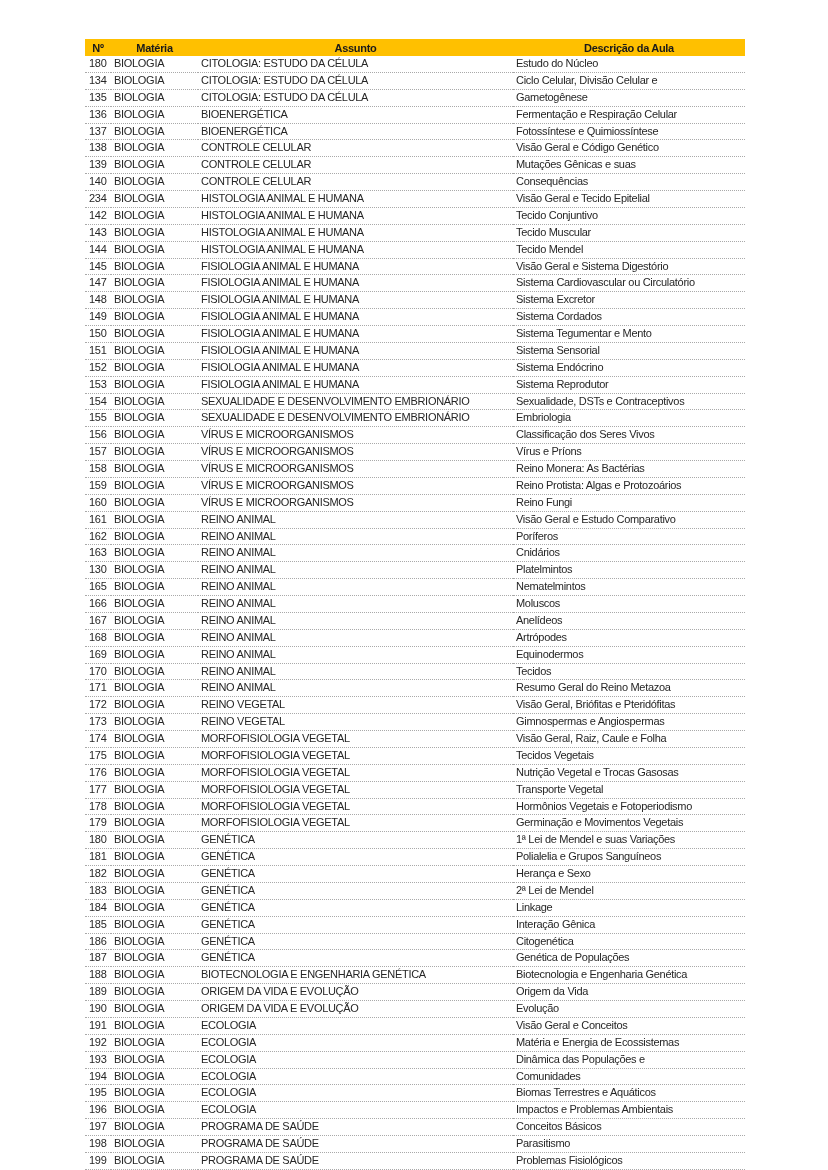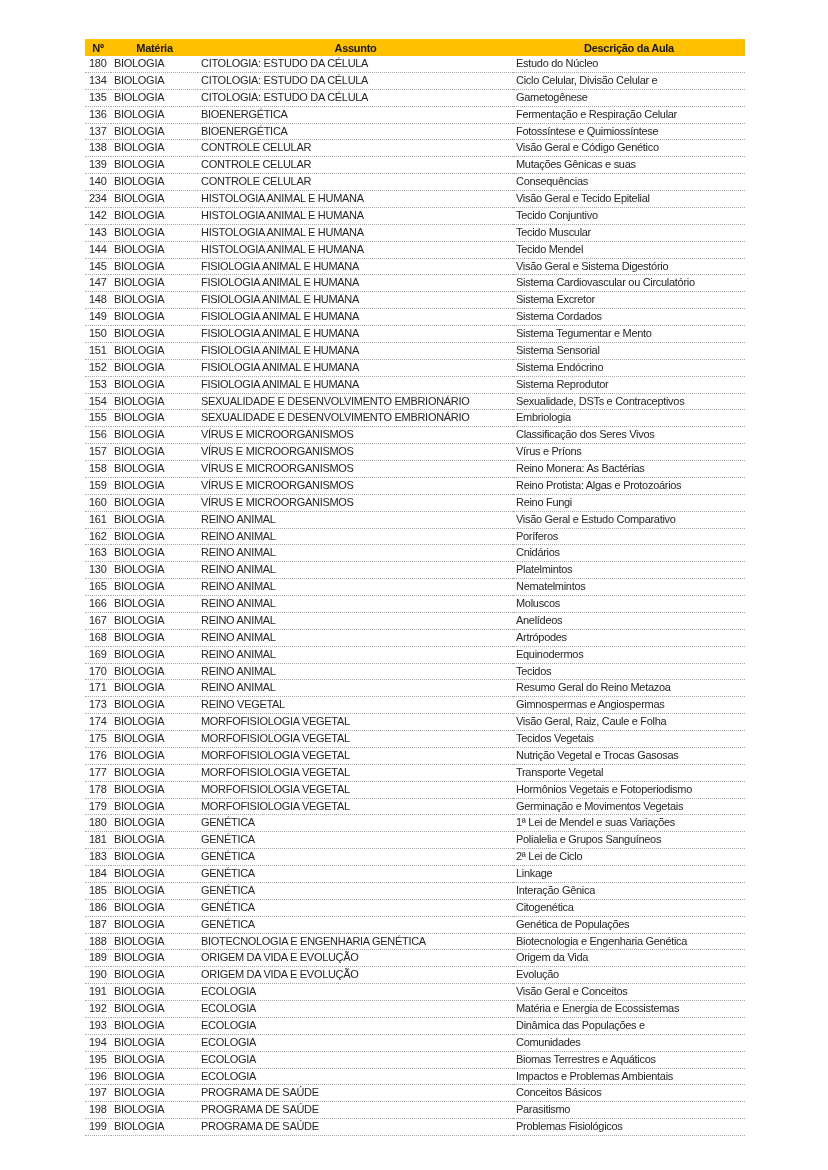--- a/index.html
+++ b/index.html
@@ -289,20 +289,26 @@
           <td class="c2">REINO ANIMAL</td>
           <td class="c3">Tecidos</td>
         </tr>
         <tr>
           <td class="c0">171</td>
           <td class="c1">BIOLOGIA</td>
           <td class="c2">REINO ANIMAL</td>
           <td class="c3">Resumo Geral do Reino Metazoa</td>
         </tr>
         <tr>
+          <td class="c0">172</td>
+          <td class="c1">BIOLOGIA</td>
+          <td class="c2">REINO VEGETAL</td>
+          <td class="c3">Visão Geral, Briófitas e Pteridófitas</td>
+        </tr>
+        <tr>
           <td class="c0">173</td>
           <td class="c1">BIOLOGIA</td>
           <td class="c2">REINO VEGETAL</td>
           <td class="c3">Gimnospermas e Angiospermas</td>
         </tr>
         <tr>
           <td class="c0">174</td>
           <td class="c1">BIOLOGIA</td>
           <td class="c2">MORFOFISIOLOGIA VEGETAL</td>
           <td class="c3">Visão Geral, Raiz, Caule e Folha</td>
@@ -343,24 +349,30 @@
           <td class="c2">GENÉTICA</td>
           <td class="c3">1ª Lei de Mendel e suas Variações</td>
         </tr>
         <tr>
           <td class="c0">181</td>
           <td class="c1">BIOLOGIA</td>
           <td class="c2">GENÉTICA</td>
           <td class="c3">Polialelia e Grupos Sanguíneos</td>
         </tr>
         <tr>
+          <td class="c0">182</td>
+          <td class="c1">BIOLOGIA</td>
+          <td class="c2">GENÉTICA</td>
+          <td class="c3">Herança e Sexo</td>
+        </tr>
+        <tr>
           <td class="c0">183</td>
           <td class="c1">BIOLOGIA</td>
           <td class="c2">GENÉTICA</td>
-          <td class="c3">2ª Lei de Ciclo</td>
+          <td class="c3">2ª Lei de Mendel</td>
         </tr>
         <tr>
           <td class="c0">184</td>
           <td class="c1">BIOLOGIA</td>
           <td class="c2">GENÉTICA</td>
           <td class="c3">Linkage</td>
         </tr>
         <tr>
           <td class="c0">185</td>
           <td class="c1">BIOLOGIA</td>

